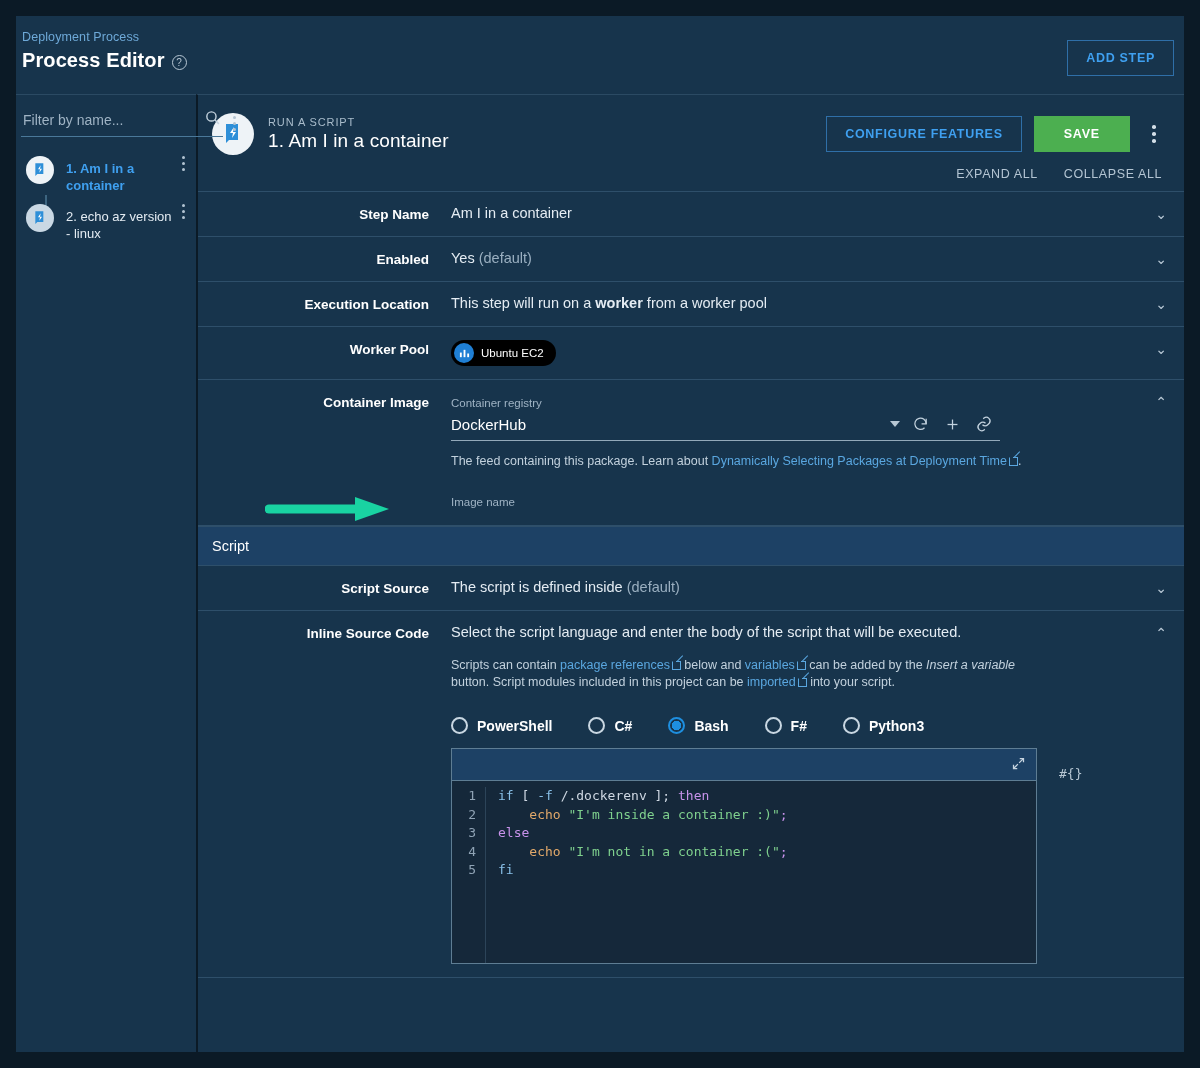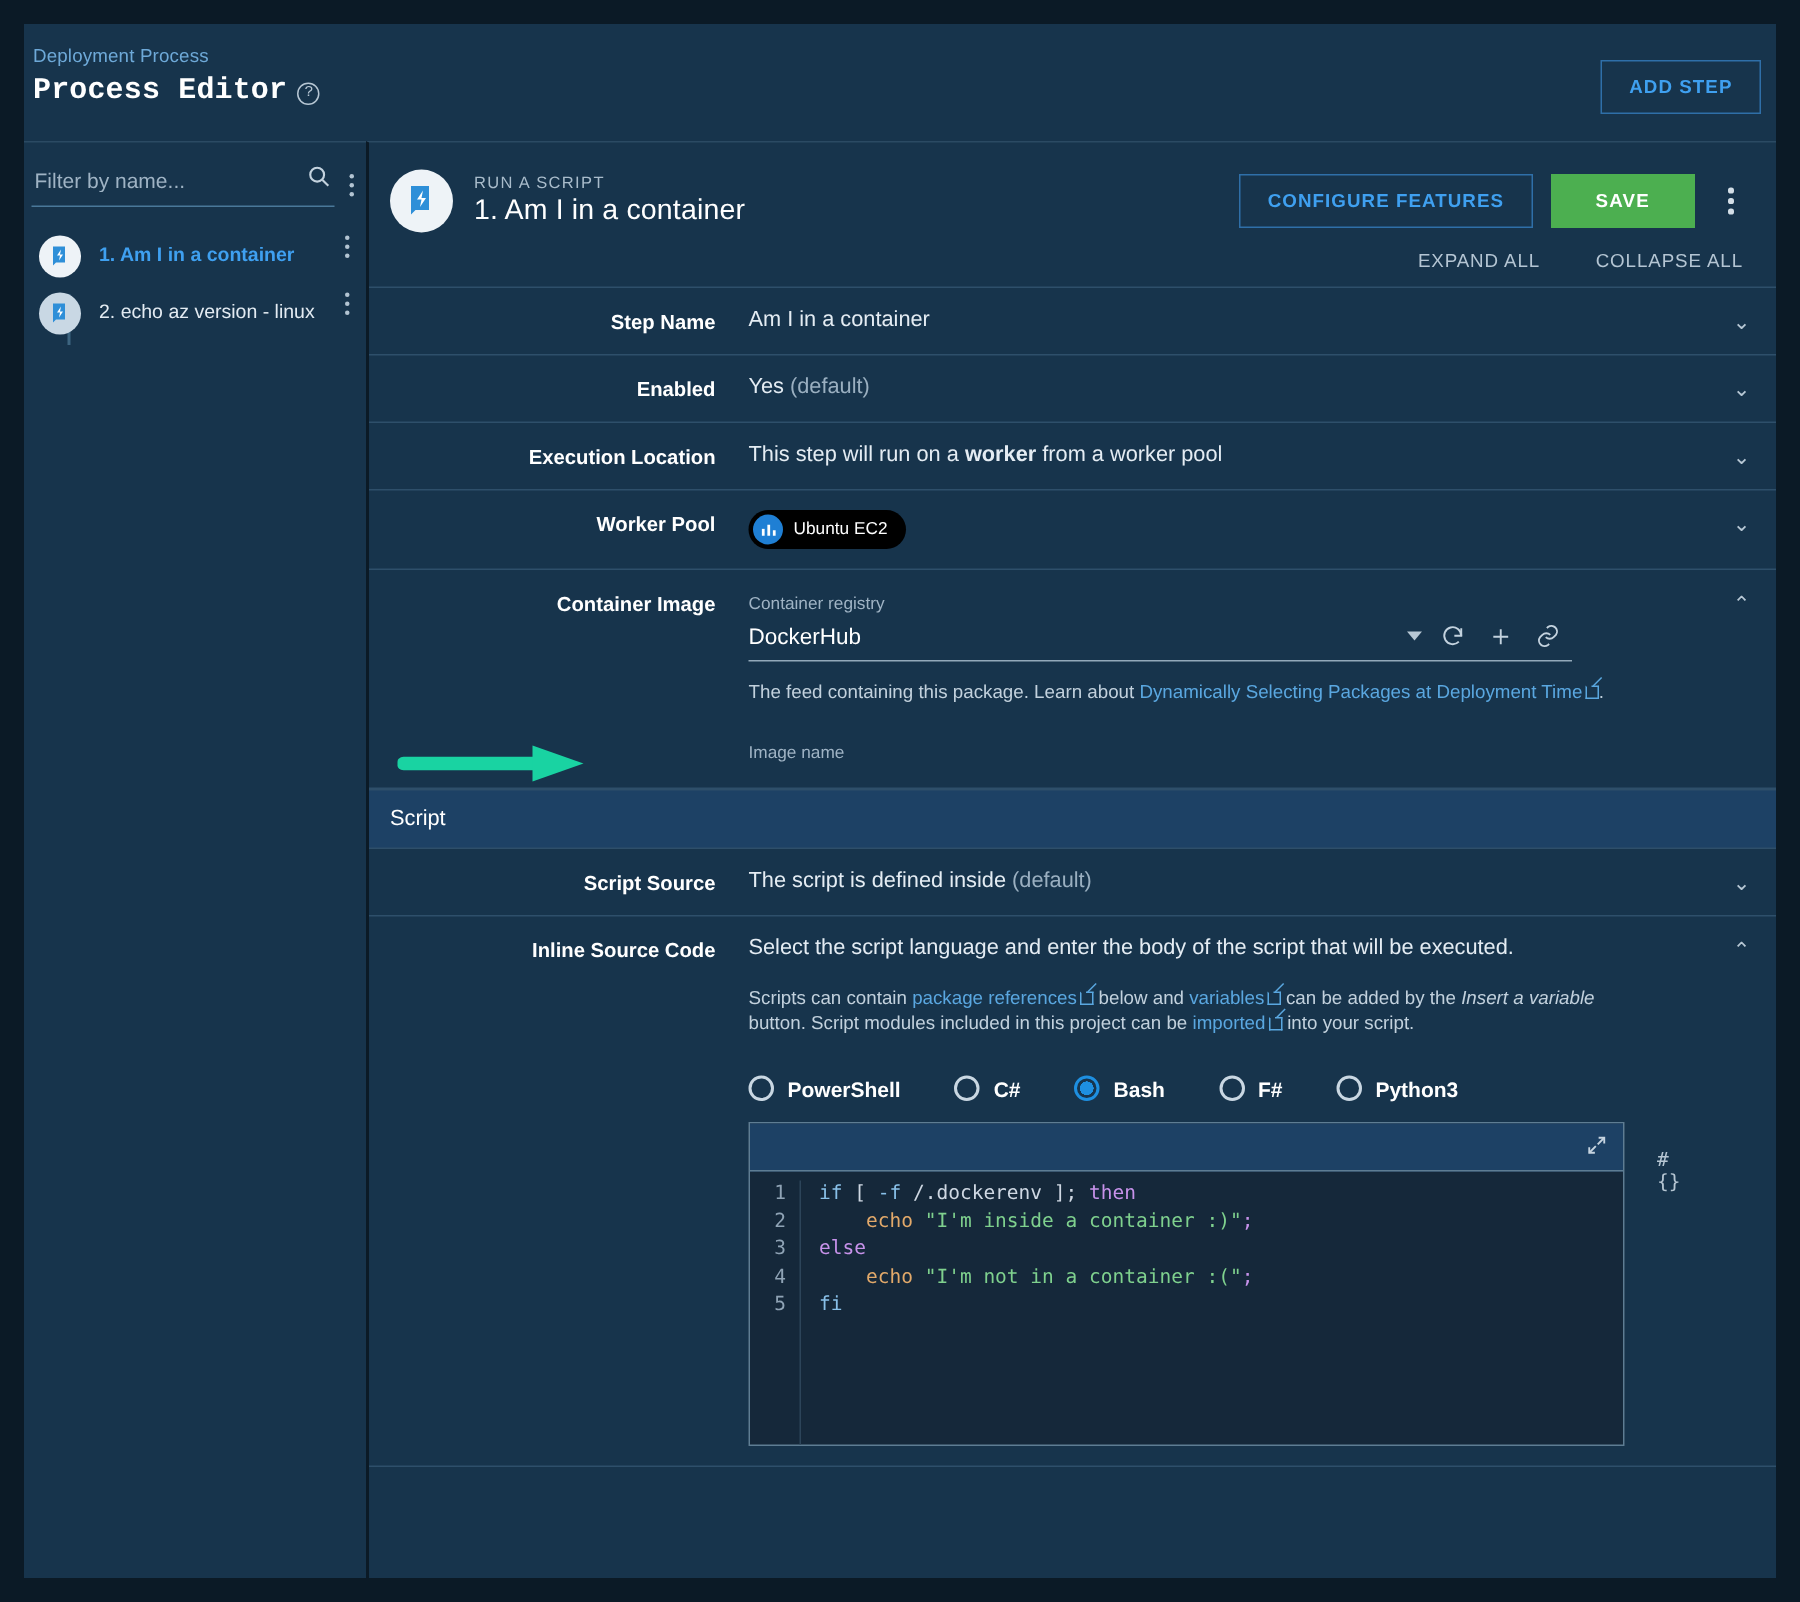--- a/index.html
+++ b/index.html
@@ -31,21 +31,21 @@
     align-items: flex-start;
     padding: 14px 0 0 0;
   }
   .topbar-left { padding-left: 6px; }
   .breadcrumb {
     color: #6ea9d8;
     font-size: 12.5px;
     letter-spacing: .1px;
     margin-bottom: 5px;
   }
-  .page-title-row { display: flex; align-items: center; gap: 7px; font-family: Liberation Mono, monospace; }
+  .page-title-row { display: flex; align-items: center; gap: 7px; }
   .page-title {
     color: #ffffff;
     font-size: 20px;
     font-weight: bold;
     letter-spacing: .1px;
   }
   .help-circle {
     width: 15px; height: 15px;
     border: 1.4px solid #b7c7d4;
     border-radius: 50%;
@@ -79,21 +79,21 @@
     display: flex;
     border-left: 16px solid #0b1a26;
     border-right: 16px solid #0b1a26;
     border-bottom: 16px solid #0b1a26;
     background: #0b1a26;
     min-height: 0;
   }
 
   
   .sidebar {
-    width: 228px;
+    width: 180px;
     background: #17344c;
     border-top: 1px solid #2b4a63;
     position: relative;
     flex-shrink: 0;
   }
   .filter-row {
     display: flex;
     align-items: center;
     padding: 14px 4px 0 4px;
   }
@@ -219,21 +219,21 @@
     align-items: center; justify-content: center;
     gap: 3.5px; cursor: pointer;
   }
   .kebab-v span {
     width: 3.5px; height: 3.5px; border-radius: 50%;
     background: #d3dee7;
   }
   .expand-row {
     display: flex;
     justify-content: flex-end;
-    gap: 37px;
+    gap: 26px;
     padding: 12px 22px 10px 0;
     border-bottom: 1px solid #2e4f6a;
   }
   .expand-link {
     color: #b4c5d3;
     font-size: 12.5px;
     letter-spacing: .6px;
     cursor: pointer;
   }
 

